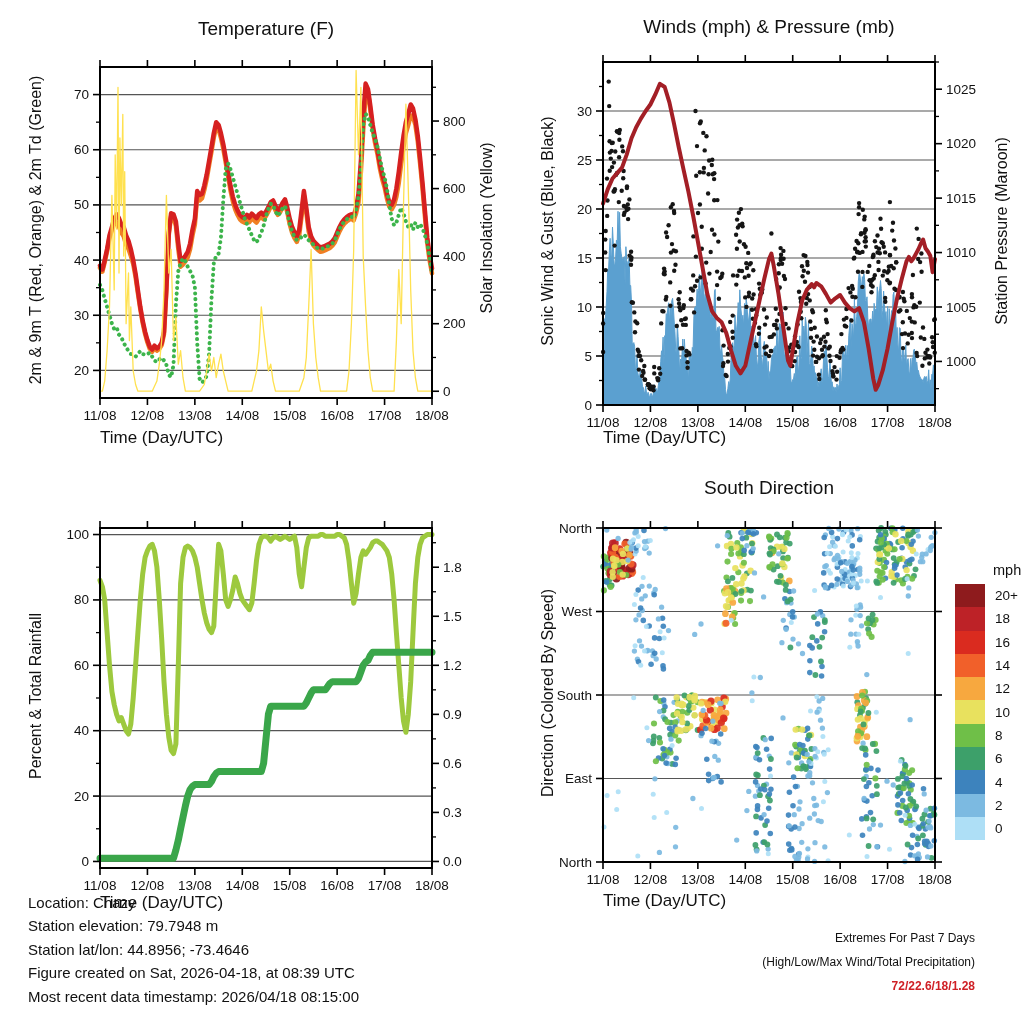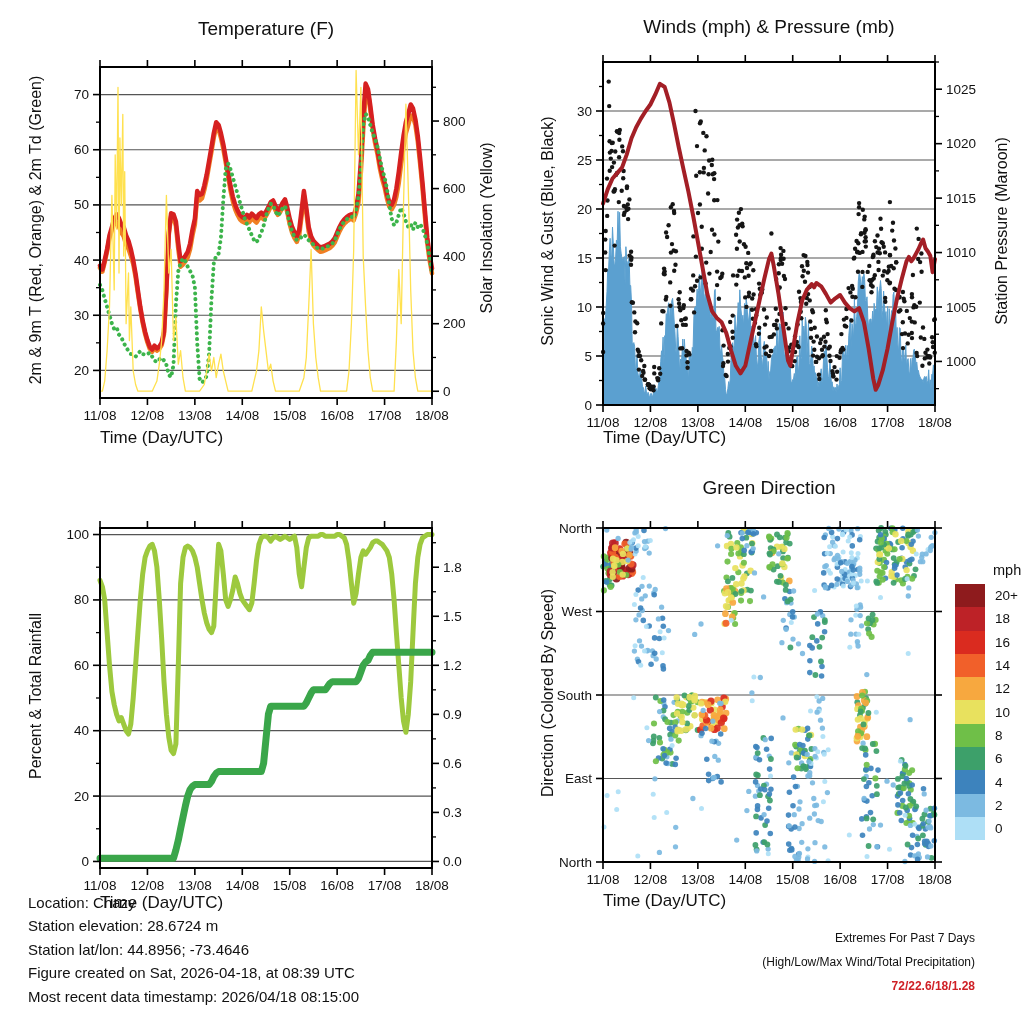--- a/index.html
+++ b/index.html
@@ -1900,21 +1900,21 @@
           <line x1="935" x2="942" y1="611.5" y2="611.5" stroke="#000" stroke-width="1.6"></line>
           <line x1="935" x2="942" y1="695" y2="695" stroke="#000" stroke-width="1.6"></line>
           <line x1="935" x2="942" y1="778.5" y2="778.5" stroke="#000" stroke-width="1.6"></line>
           <line x1="935" x2="942" y1="862" y2="862" stroke="#000" stroke-width="1.6"></line>
         </g>
       </g>
     </svg>
 
   <div class="title" style="left:86px;top:18px;width:360px">Temperature (F)</div>
   <div class="title" style="left:589px;top:16px;width:360px">Winds (mph) &amp; Pressure (mb)</div>
-  <div class="title" style="left:589px;top:477px;width:360px">Green Direction</div>
+  <div class="title" style="left:589px;top:477px;width:360px">South Direction</div>
 
   <div class="xlab" style="left:100px;top:428px;width:332px">Time (Day/UTC)</div>
   <div class="xlab" style="left:603px;top:428px;width:332px">Time (Day/UTC)</div>
   <div class="xlab" style="left:100px;top:893px;width:332px">Time (Day/UTC)</div>
   <div class="xlab" style="left:603px;top:891px;width:332px">Time (Day/UTC)</div>
 
   <div class="ylab" style="left:-154px;top:221px">2m &amp; 9m T (Red, Orange) &amp; 2m Td (Green)</div>
   <div class="ylab" style="left:297px;top:219px">Solar Insolation (Yellow)</div>
   <div class="ylab" style="left:358px;top:222px">Sonic Wind &amp; Gust (Blue, Black)</div>
   <div class="ylab" style="left:812px;top:222px">Station Pressure (Maroon)</div>
@@ -1966,21 +1966,21 @@
         </div>
         <div class="lrow">
           <div class="lsw" style="background: rgb(174, 223, 246);"></div>
           <div class="llab">0</div>
         </div>
       </div>
   </div>
 
   <div id="footer">
     <div>Location: Chazy</div>
-    <div>Station elevation: 28.6724 m</div>
+    <div>Station elevation: 79.7948 m</div>
     <div>Station lat/lon: 44.8956; -73.4646</div>
     <div>Figure created on Sat, 2026-04-18, at 08:39 UTC</div>
     <div>Most recent data timestamp: 2026/04/18 08:15:00</div>
   </div>
 
   <div id="extremes">
     <div>Extremes For Past 7 Days</div>
     <div>(High/Low/Max Wind/Total Precipitation)</div>
     <div class="vals" style="color: rgb(207, 32, 38);">72/22.6/18/1.28</div>
   </div>

